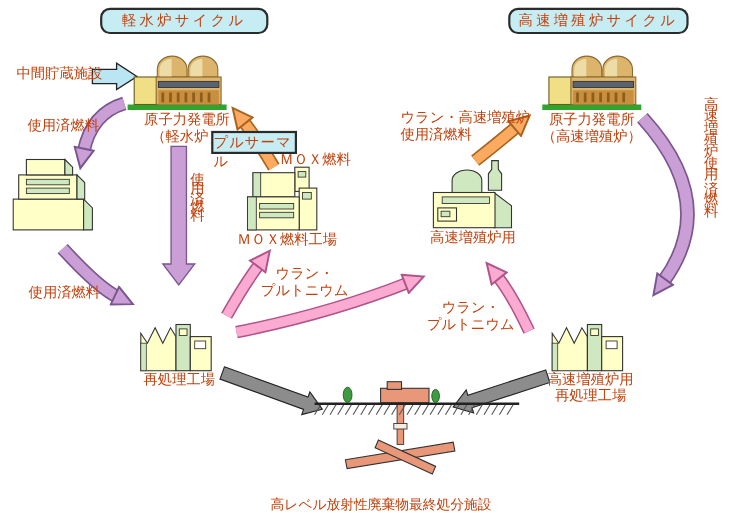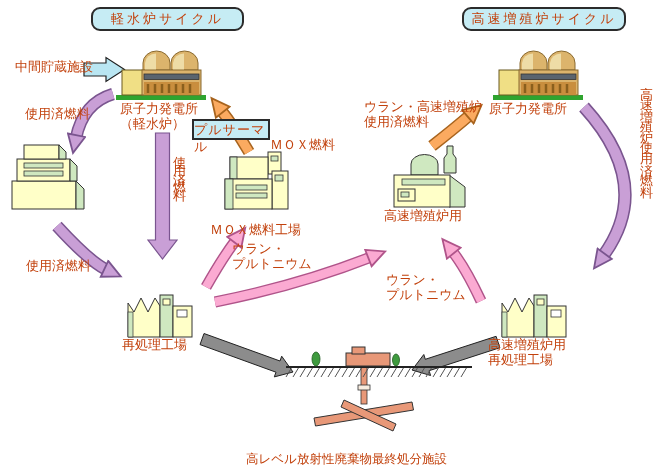--- a/index.html
+++ b/index.html
@@ -1,19 +1,19 @@
 <!DOCTYPE html>
 <html><head>
 <meta charset="utf-8">
 <style>
   html,body{margin:0;padding:0;background:#fff;}
   .canvas{position:relative;width:666px;height:466px;background:#ffffff;
           font-family:"Liberation Sans",sans-serif;font-size:13px;color:#c2410c;overflow:hidden;}
   .lbl{position:absolute;line-height:1.18;white-space:nowrap;}
-  .lbl.center{}
+  .lbl.center{text-align:center;}
   .line{display:block;}
   .cycle-box{position:absolute;background:#c6ecf4;border:2px solid #2b2b2b;border-radius:9px;
              text-align:center;letter-spacing:3px;height:20px;line-height:20px;}
   .tag-box{position:absolute;background:#c6ecf4;border:2px solid #2b2b2b;text-align:left;
            letter-spacing:1px;height:17px;line-height:17px;}
   .vtext{position:absolute;writing-mode:vertical-rl;text-orientation:upright;white-space:nowrap;}
   svg.layer{position:absolute;left:0;top:0;}
   svg.bld{position:absolute;}
 </style>
 </head>
@@ -170,42 +170,43 @@
 
   <div class="lbl" style="left:15px;top:59px">中間貯蔵施設</div>
   <div class="lbl" style="left:25px;top:106px">使用済燃料</div>
 
   <div class="lbl center" style="left:120px;top:101px;width:100px">
     <span class="line">原子力発電所</span>
     <span class="line">（軽水炉）</span>
   </div>
 
   <div class="tag-box" style="left:192px;top:119px;width:74px">プルサーマル</div>
-  <div class="lbl" style="left:270px;top:137px">ＭＯＸ燃料</div>
+  <div class="lbl" style="left:254px;top:137px">ＭＯＸ燃料</div>
 
   <div class="vtext" style="left:170px;top:146px;letter-spacing:8px">使用済燃料</div>
 
-  <div class="lbl center" style="left:210px;top:222px;width:102px">ＭＯＸ燃料工場</div>
+  <div class="lbl center" style="left:210px;top:210px;width:102px">ＭＯＸ燃料工場</div>
 
   <div class="lbl" style="left:26px;top:258px">使用済燃料</div>
 
   <div class="lbl center" style="left:232px;top:241px;width:90px">
     <span class="line">ウラン・</span>
     <span class="line">プルトニウム</span>
   </div>
 
   <div class="lbl center" style="left:122px;top:337px;width:82px">再処理工場</div>
 
   <div class="lbl" style="left:364px;top:99px">
     <span class="line">ウラン・高速増殖炉</span>
     <span class="line">使用済燃料</span>
   </div>
 
   <div class="lbl center" style="left:489px;top:101px;width:98px">
     <span class="line">原子力発電所</span>
+    <span class="line">（高速増殖炉）</span>
   </div>
 
   <div class="lbl center" style="left:384px;top:208px;width:92px">
     <span class="line">高速増殖炉用</span>
   </div>
 
   <div class="lbl center" style="left:386px;top:272px;width:84px">
     <span class="line">ウラン・</span>
     <span class="line">プルトニウム</span>
   </div>

